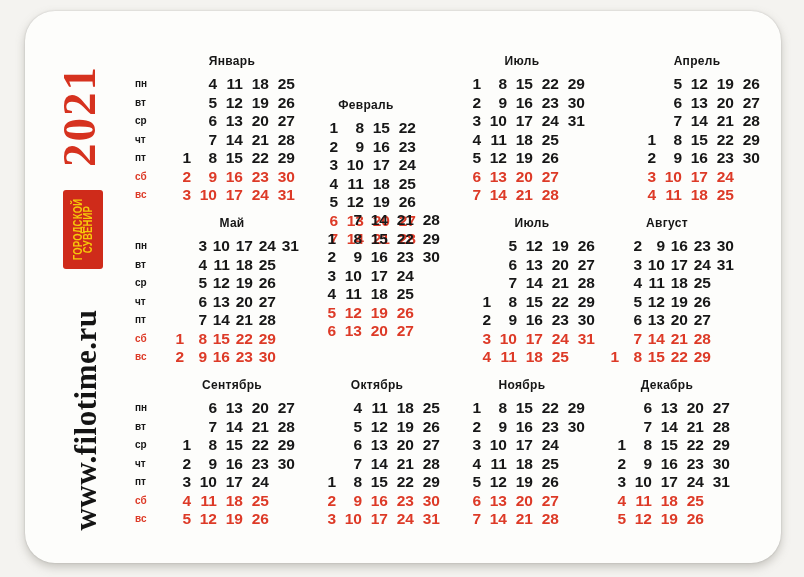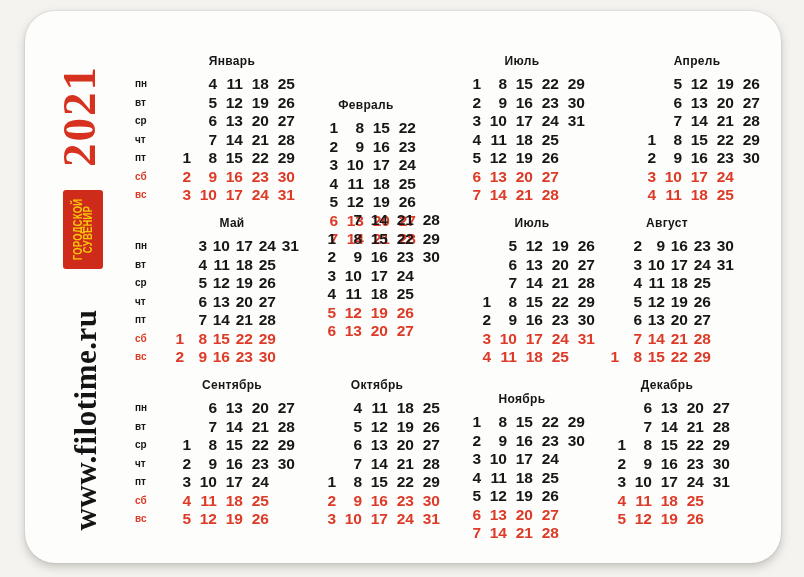--- a/index.html
+++ b/index.html
@@ -466,21 +466,21 @@
           <div class="cell red">16</div>
           <div class="cell red">23</div>
           <div class="cell red">30</div>
           <div class="cell red">3</div>
           <div class="cell red">10</div>
           <div class="cell red">17</div>
           <div class="cell red">24</div>
           <div class="cell red">31</div>
         </div>
       </div>
-      <div class="month" style="left: 424px; top: 376px;">
+      <div class="month" style="left: 424px; top: 362px;">
         <div class="mtitle">Ноябрь</div>
         <div class="mgrid" style="grid-template-columns: repeat(5, 26px); width: 130px;">
           <div class="cell">1</div>
           <div class="cell">8</div>
           <div class="cell">15</div>
           <div class="cell">22</div>
           <div class="cell">29</div>
           <div class="cell">2</div>
           <div class="cell">9</div>
           <div class="cell">16</div>

